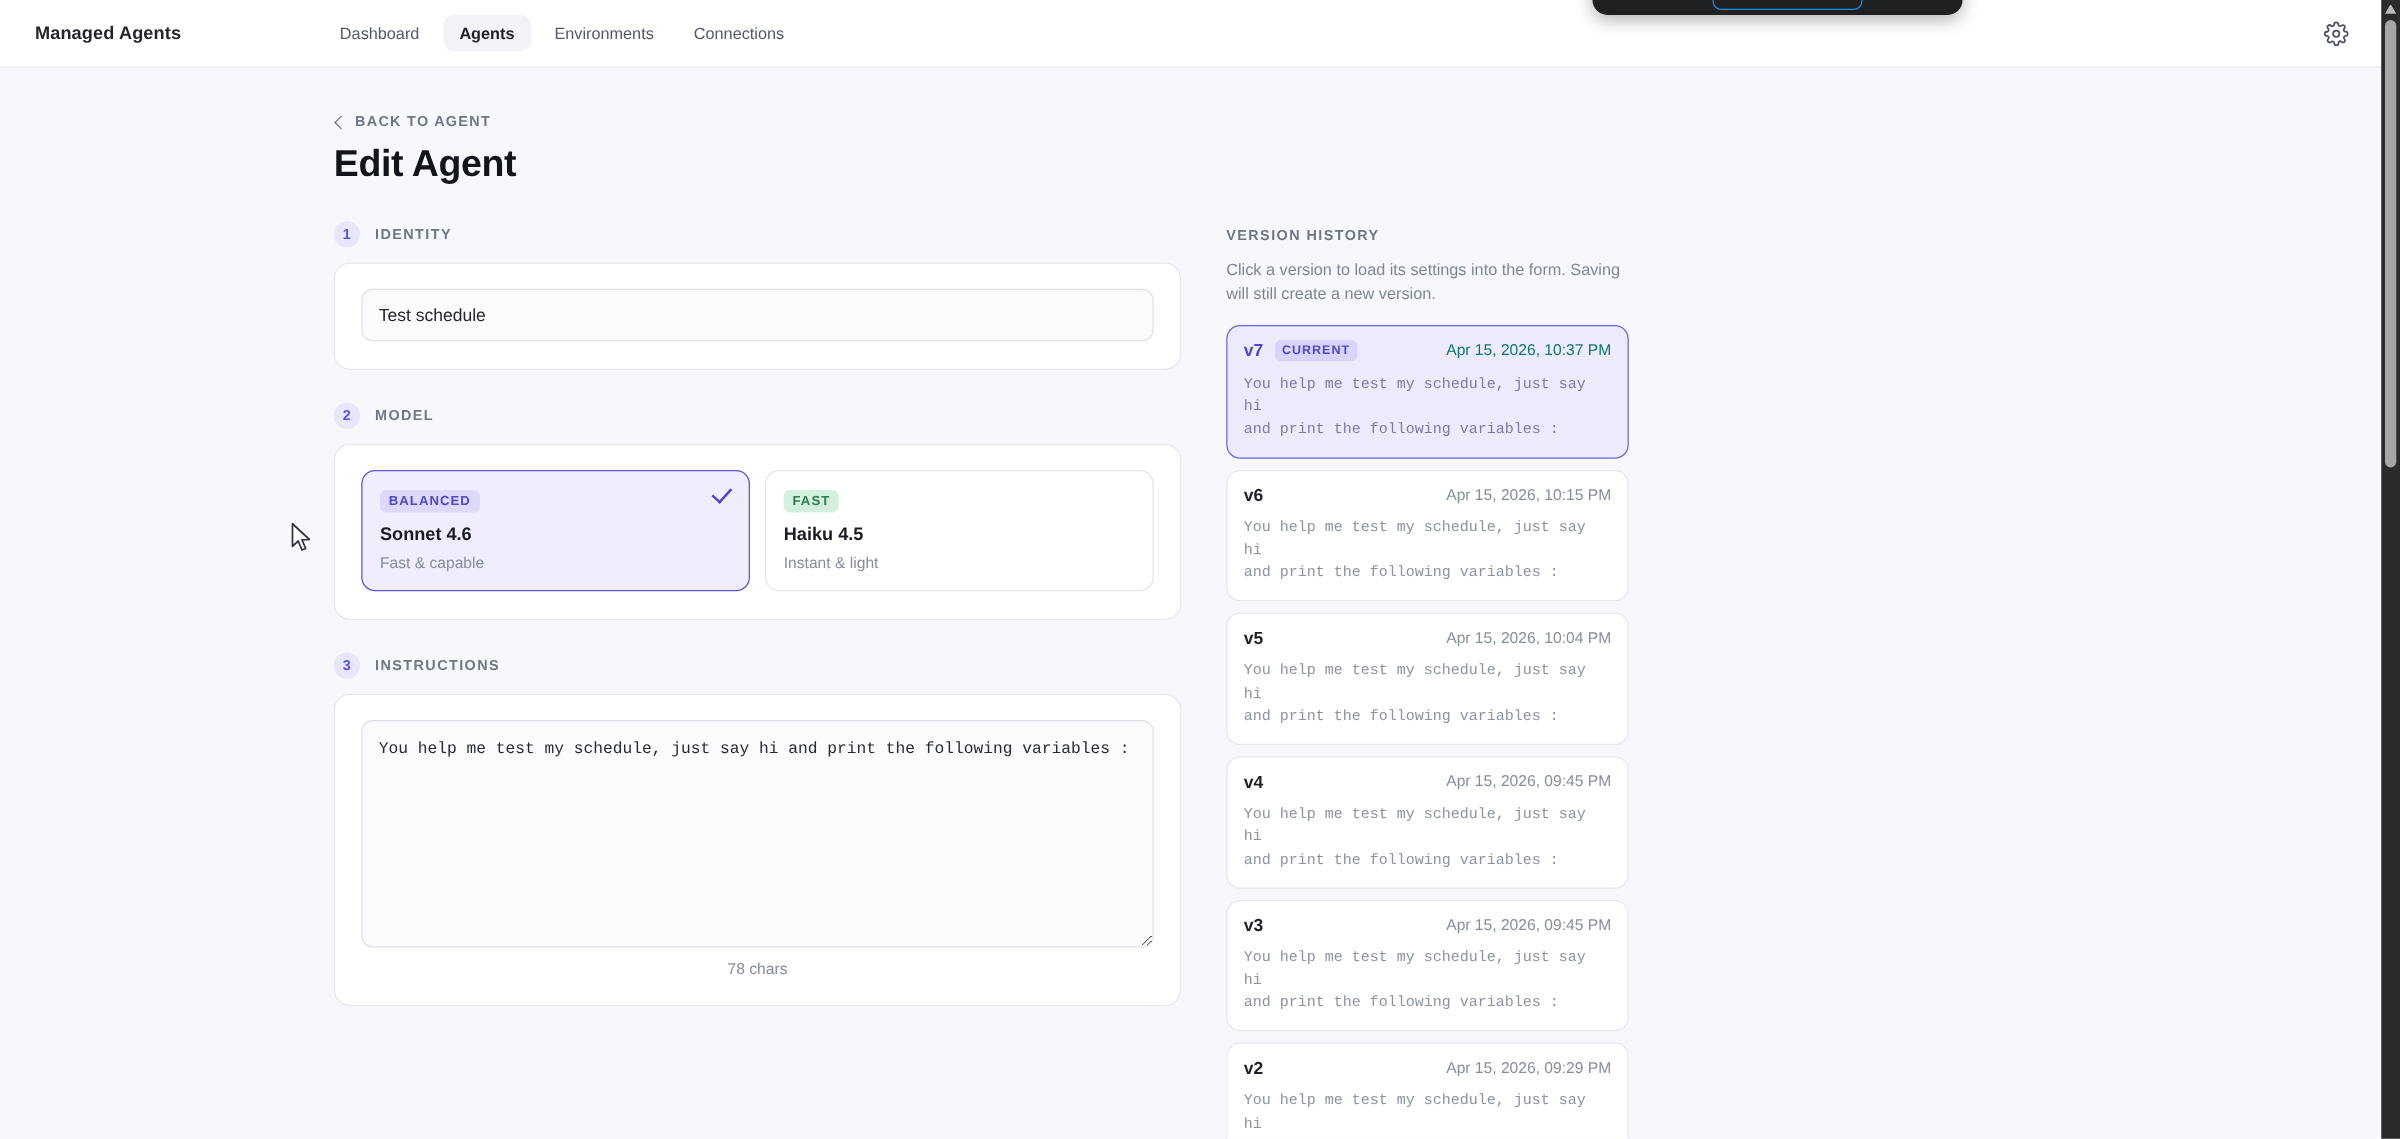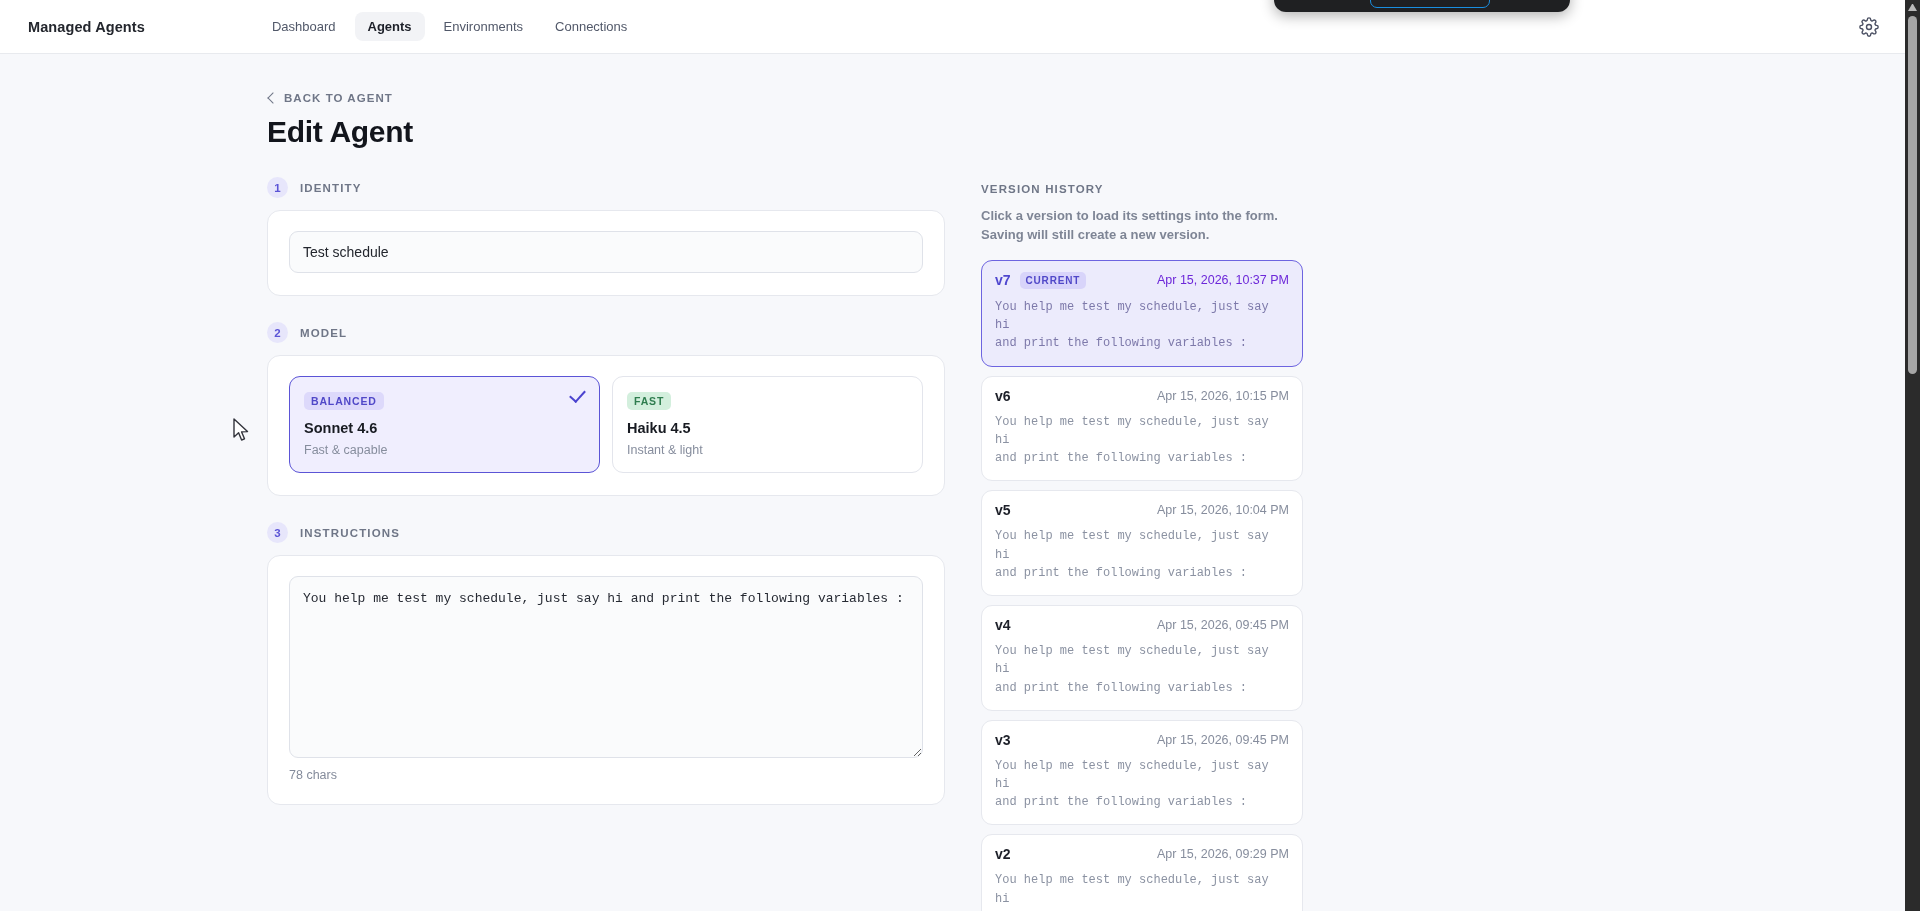--- a/index.html
+++ b/index.html
@@ -251,21 +251,21 @@
     padding: 12px 13px;
     font-family: "Liberation Mono", monospace;
     font-size: 13px;
     line-height: 1.5;
     color: #262a33;
     resize: vertical;
     outline: none;
     display: block;
   }
   .char-count {
-    text-align: left;
+    text-align: center;
     font-size: 12.5px;
     color: #848b9b;
     margin-top: 10px;
   }
   .helper {
     font-size: 13px;
     color: #868d9d;
     margin-top: 17px;
   }
 
@@ -275,21 +275,20 @@
     font-weight: 700;
     letter-spacing: 1.15px;
     color: #6f7687;
     margin-bottom: 12px;
   }
   .vh-desc {
     font-size: 13px;
     line-height: 1.46;
     color: #7e8595;
     margin-bottom: 15px;
-    font-weight: bold;
   }
   .ver {
     border: 1px solid #e6e8ee;
     border-radius: 11px;
     background: #ffffff;
     padding: 11px 13px 13px 13px;
     margin-bottom: 9px;
   }
   .ver.current {
     border: 1.6px solid #6d64e0;
@@ -313,21 +312,21 @@
     letter-spacing: .8px;
     color: #5048c8;
     background: #d8d4fa;
     border-radius: 5px;
     padding: 3px 6px;
   }
   .ver-date {
     font-size: 12.5px;
     color: #868d9d;
   }
-  .ver.current .ver-date { color: #6d28d9; }
+  .ver.current .ver-date { color: #0f766e; }
   .ver-body {
     margin-top: 9px;
     font-family: "Liberation Mono", monospace;
     font-size: 12px;
     line-height: 1.52;
     color: #8b92a2;
     white-space: pre-wrap;
   }
   .ver.current .ver-body { color: #7d79aa; }
 

